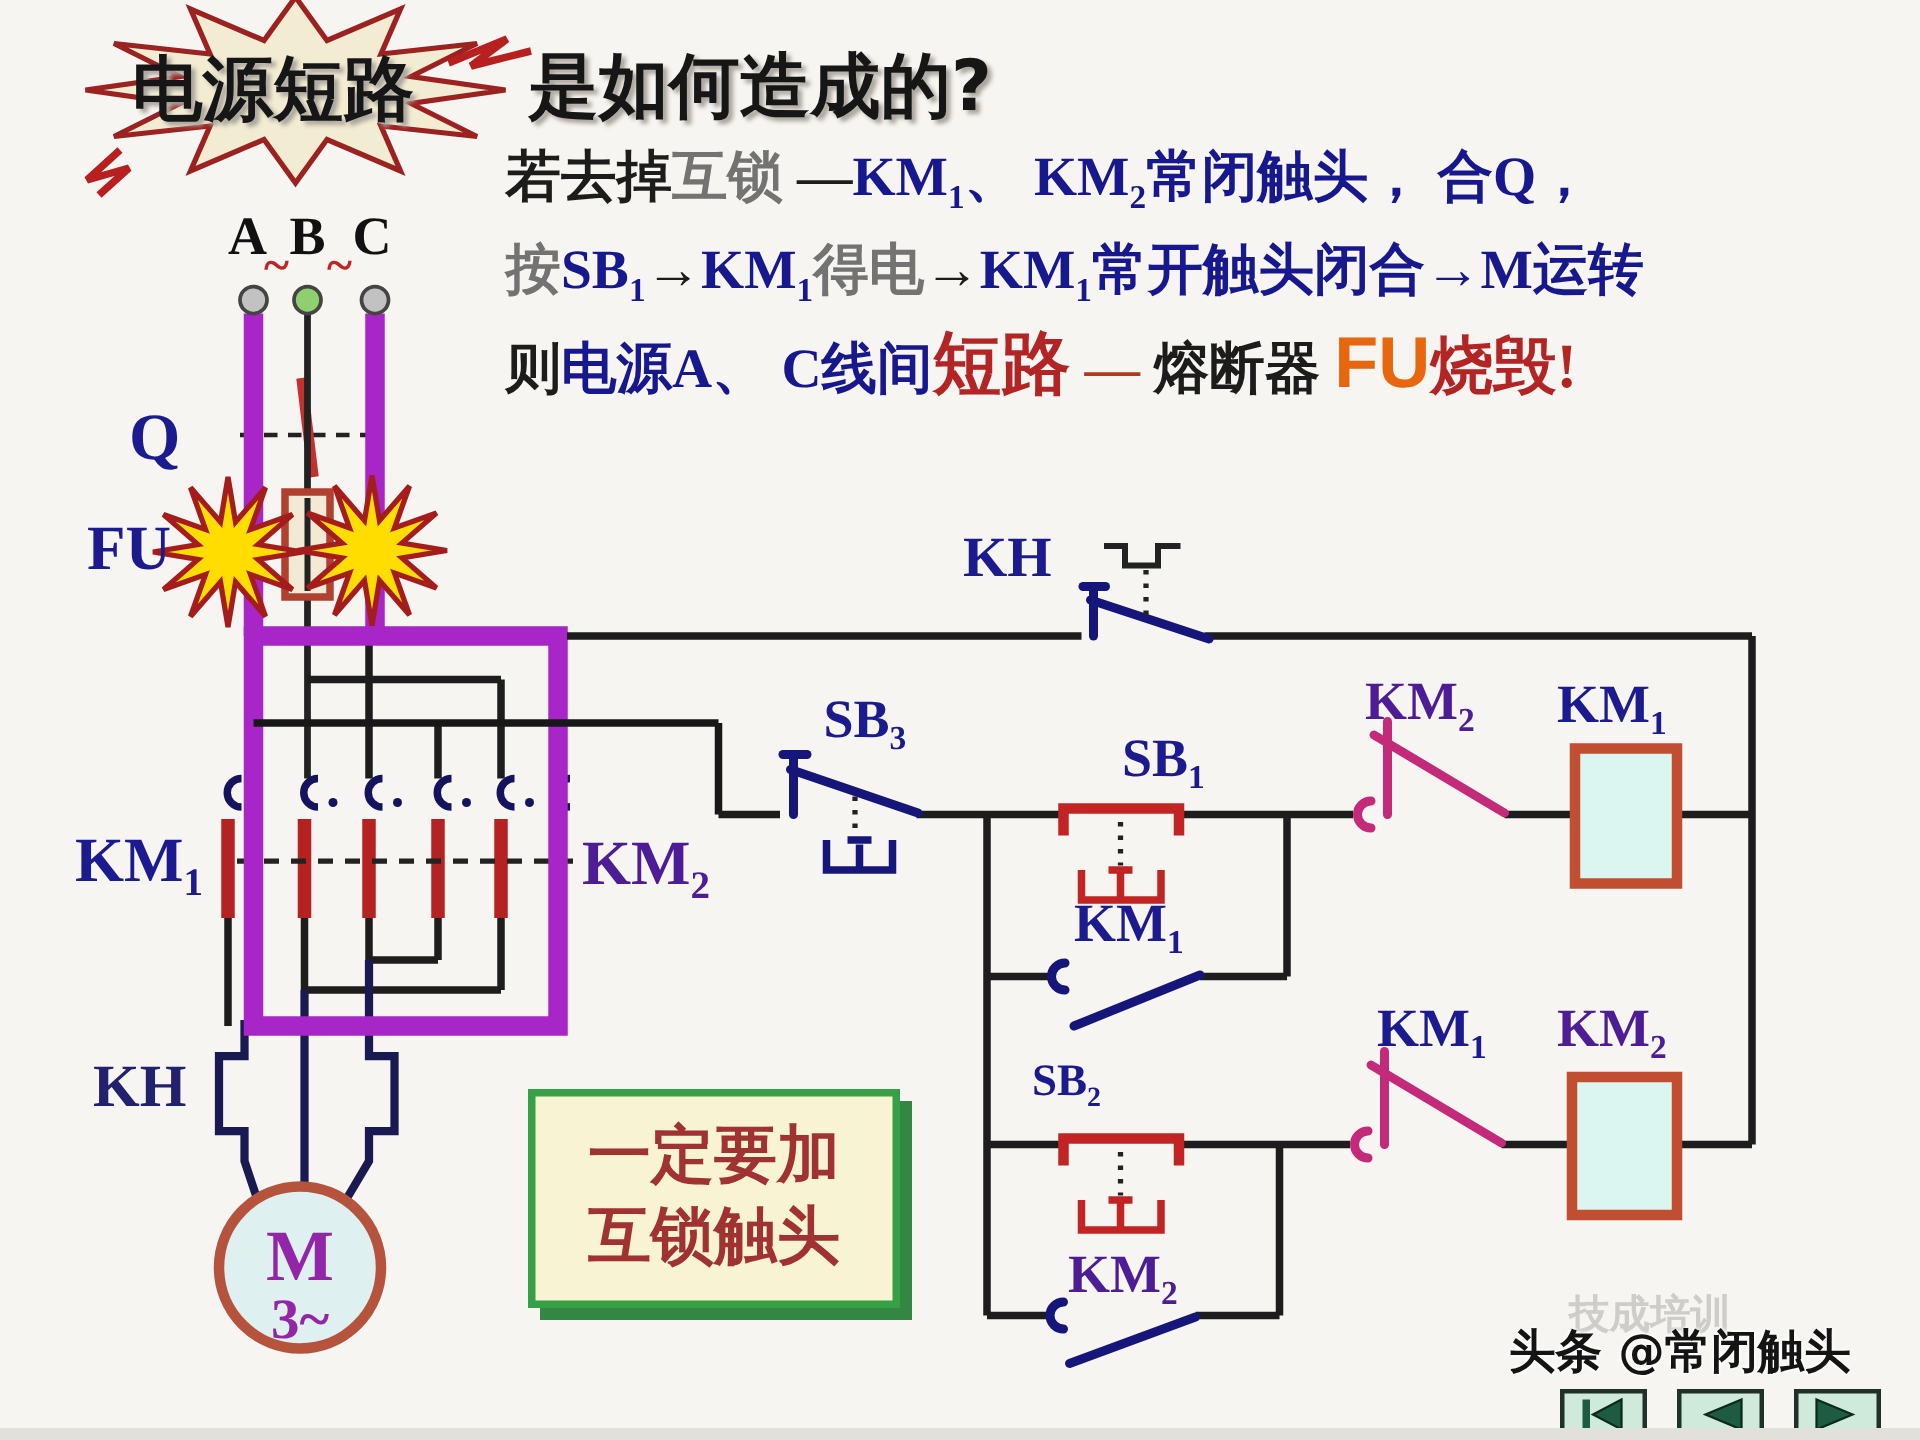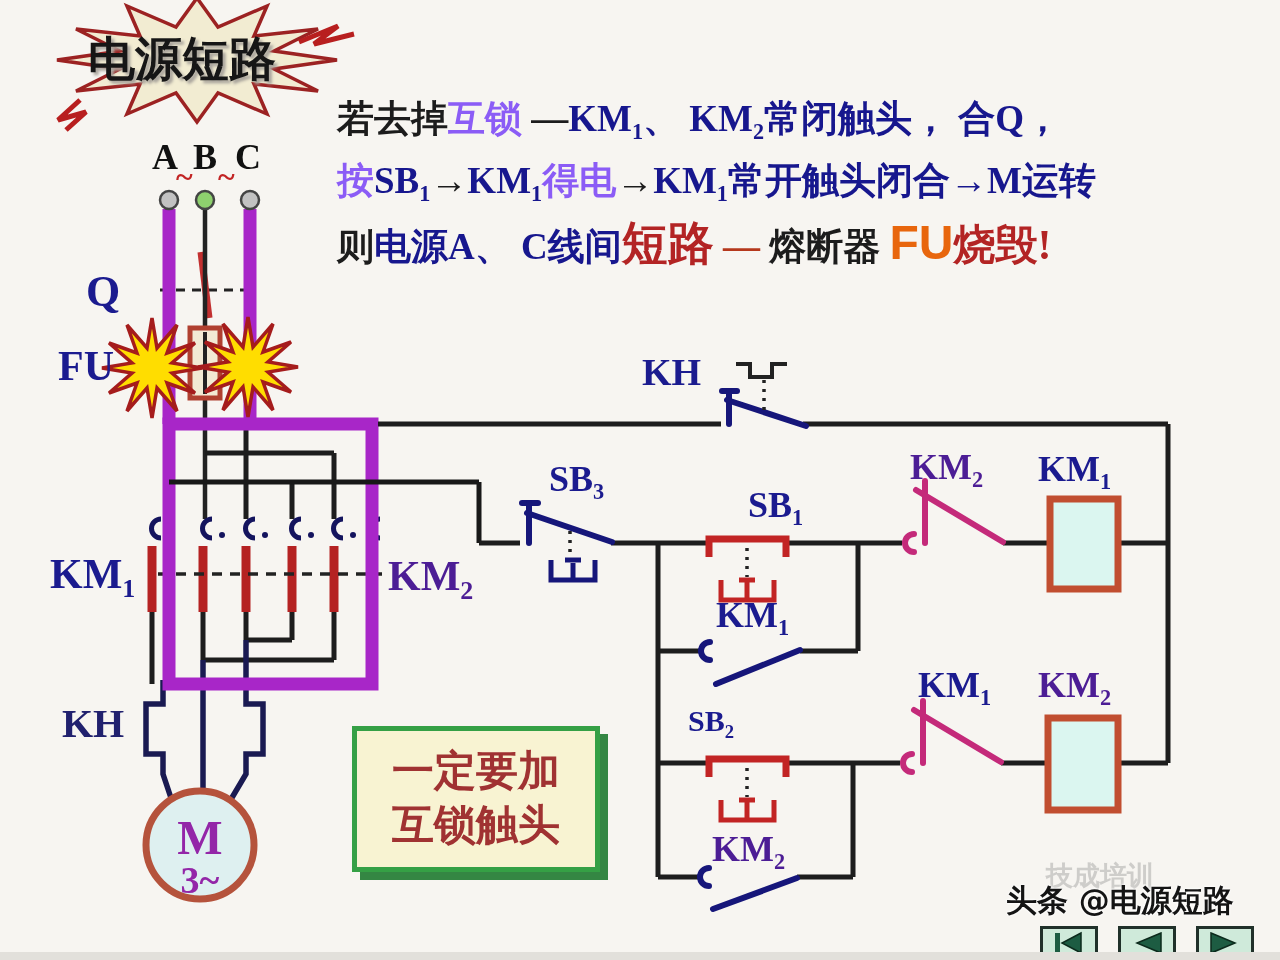--- a/index.html
+++ b/index.html
@@ -7,21 +7,21 @@
          font-family:"Liberation Serif","DejaVu Serif",serif;}
   .abs{position:absolute;}
   
   .title-txt{font-family:"DejaVu Sans","Liberation Sans",sans-serif;font-weight:900;
              font-size:47px;color:#161616;text-shadow:3px 3px 3px #a9a49c;white-space:pre;}
   
   #expl{position:absolute;left:337px;top:88px;width:900px;}
   .txtline{white-space:pre;font-weight:bold;font-size:37px;line-height:62px;height:62px;}
   .txtline sub{font-size:0.60em;font-weight:bold;}
   .seg-k{color:#1c1c1c}
-  .seg-r{color:#8b5cf6}
+  .seg-r{color:#737373}
   .seg-b{color:#17178e}
   .seg-ba{color:#b5381c;font-size:47px;}
   .seg-rb{color:#b32424;font-size:46px;}
   .seg-rd{color:#b5381c;}
   .seg-o{color:#e8660d;font-size:48px;font-family:"Liberation Sans","DejaVu Sans",sans-serif;font-weight:900;}
   .seg-bu{color:#b32424;font-size:42px;}
   
   .clabel{position:absolute;font-weight:bold;white-space:pre;}
   .clabel sub{font-size:0.62em;font-weight:bold;}
   .navy{color:#1b1b8f}
@@ -201,20 +201,21 @@
     <rect x="1048" y="718" width="70" height="92" fill="#dbf6f0" stroke="#c14e30" stroke-width="7"></rect>
 
     <path d="M853,763 V877 M658,877 H700 M797,877 H853" stroke="#1d1d1d" stroke-width="5" fill="none"></path>
     <g stroke="#16167a" stroke-width="6" fill="none" stroke-linecap="round">
       <path d="M709,868 a9,9 0 1 0 0,18"></path>
         <path d="M713,909 L797,878"></path>
     </g>
   </svg>
 
   <div class="abs title-txt" style="left:88px;top:28px">电源短路</div>
+  <div class="abs title-txt" style="left:352px;top:26px">是如何造成的?</div>
 
   <div id="expl">
       <div class="txtline"><span class="seg-k">若去掉</span><span class="seg-r">互锁</span><span class="seg-k"> —</span><span class="seg-b">KM</span><sub class="seg-b">1</sub><span class="seg-b">、 </span><span class="seg-b">KM</span><sub class="seg-b">2</sub><span class="seg-b">常闭触头， 合Q，</span></div>
       <div class="txtline"><span class="seg-r">按</span><span class="seg-b">SB</span><sub class="seg-b">1</sub><span class="seg-k">→</span><span class="seg-b">KM</span><sub class="seg-b">1</sub><span class="seg-r">得电</span><span class="seg-k">→</span><span class="seg-b">KM</span><sub class="seg-b">1</sub><span class="seg-b">常开触头闭合→M运转</span></div>
       <div class="txtline"><span class="seg-k">则</span><span class="seg-b">电源A、 C线间</span><span class="seg-rb">短路</span><span class="seg-rd"> — </span><span class="seg-k">熔断器 </span><span class="seg-o">FU</span><span class="seg-bu">烧毁!</span></div>
     </div>
 
   <div class="clabel" style="left:152px;top:136px;font-size:36px;color:#111">A</div>
   <div class="clabel" style="left:193px;top:136px;font-size:36px;color:#111">B</div>
   <div class="clabel" style="left:235px;top:136px;font-size:36px;color:#111">C</div>
@@ -239,21 +240,21 @@
   <div class="clabel navy" style="left:918px;top:664px;font-size:36px"><span>KM</span><sub>1</sub></div>
   <div class="clabel red" style="left:1038px;top:664px;font-size:36px"><span>KM</span><sub>2</sub></div>
   <div class="clabel red" style="left:712px;top:828px;font-size:36px"><span>KM</span><sub>2</sub></div>
 
   <div id="notebox">
     <div>一定要加</div>
     <div>互锁触头</div>
   </div>
 
   <div class="wm-faint">技成培训</div>
-  <div class="wm-main">头条 @电源短路</div>
+  <div class="wm-main">头条 @常闭触头</div>
 
   <div class="navbtn" style="left:1040px">
     <svg width="44" height="26" viewBox="0 0 44 26">
       <rect x="8" y="3" width="5" height="20" fill="#1d5c42"></rect>
       <polygon points="34,3 15,13 34,23" fill="#1d5c42" stroke="#0c2a1c" stroke-width="1.5"></polygon>
     </svg>
   </div>
   <div class="navbtn" style="left:1118px">
     <svg width="44" height="26" viewBox="0 0 44 26">
       <polygon points="36,3 12,13 36,23" fill="#1d5c42" stroke="#0c2a1c" stroke-width="1.5"></polygon>

